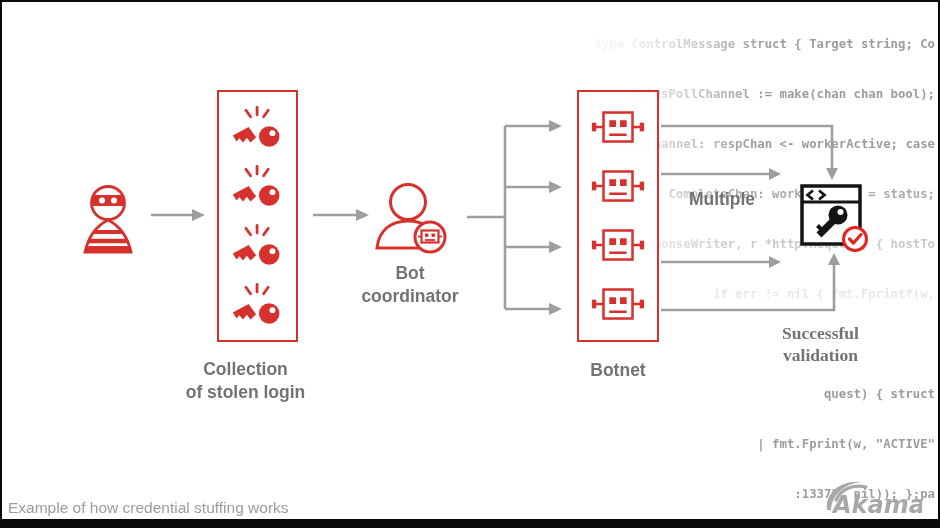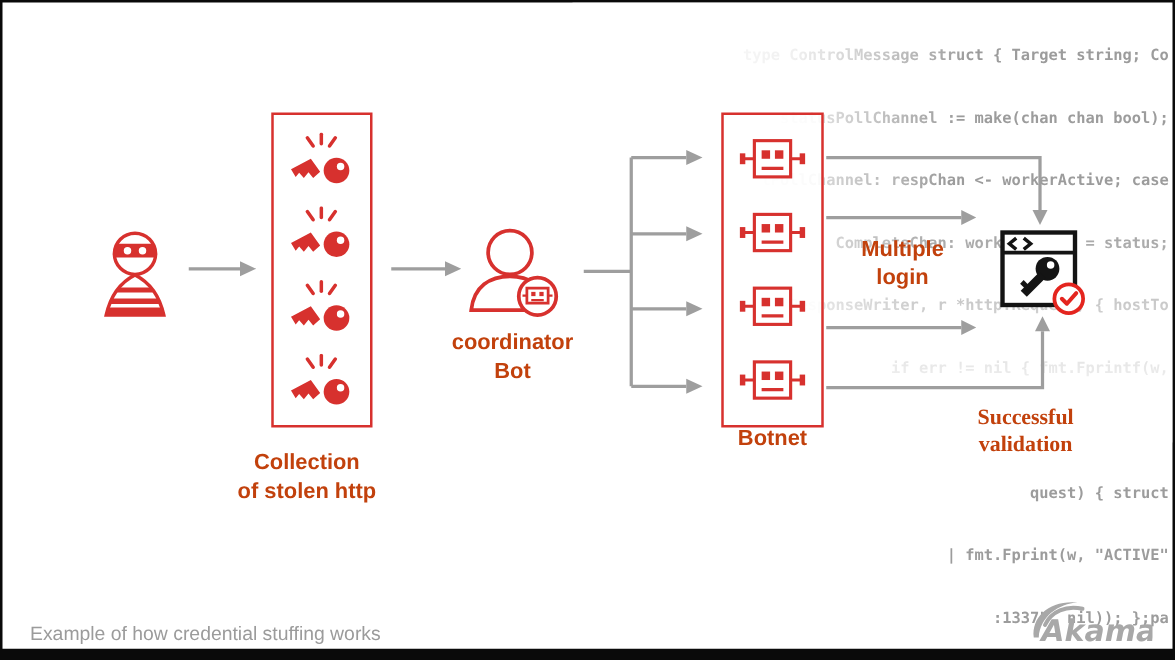--- a/index.html
+++ b/index.html
@@ -20,31 +20,31 @@
   #code-fade {
     position:absolute; top:0; right:0; width:480px; height:352px; z-index:2;
     background:
       linear-gradient(to bottom, rgba(255,255,255,0) 48%, rgba(255,255,255,.55) 72%, #fff 94%),
       linear-gradient(100deg, #fff 14%, rgba(255,255,255,.85) 34%, rgba(255,255,255,0) 60%);
   }
   .fg { position:absolute; z-index:3; }
   
   .label {
     position:absolute; z-index:3; text-align:center;
-    color:#c2410c; font-weight:bold; font-size:17.5px; line-height:23px;
+    color:#737373; font-weight:bold; font-size:17.5px; line-height:23px;
   }
   
   .redbox {
     position:absolute; z-index:3; border:2.5px solid #d7312e; background:rgba(255,255,255,.85);
     display:flex; flex-direction:column; align-items:center; justify-content:space-around;
     padding:6px 0;
   }
   
   #caption {
-    position:absolute; left:22px; top:497px; z-index:3;
+    position:absolute; left:6px; top:497px; z-index:3;
     color:#9b9b9b; font-size:15.5px;
   }
   #logo { position:absolute; right:16px; top:474px; z-index:3; }
   svg { display:block; }
 </style>
 </head>
 <body>
 
 <svg width="0" height="0" style="position:absolute">
   <defs>
@@ -126,42 +126,42 @@
       </svg>
     <svg width="56" height="44" viewBox="0 0 60 46">
         <use href="#def-key"></use>
       </svg>
     <svg width="56" height="44" viewBox="0 0 60 46">
         <use href="#def-key"></use>
       </svg>
   </div>
   <div class="label" style="left:156px; top:356px; width:175px;">
     <div>Collection</div>
-    <div>of stolen http</div>
+    <div>of stolen login</div>
   </div>
 
   <svg class="fg" style="left:310px; top:205px;" width="58" height="16" viewBox="0 0 58 16">
     <line x1="1" y1="8" x2="44" y2="8" stroke="#9e9e9e" stroke-width="2.6"></line>
     <polygon points="44,2 44,14 57,8" fill="#9e9e9e"></polygon>
   </svg>
 
   <svg class="fg" style="left:368px; top:178px;" width="80" height="76" viewBox="0 0 80 76">
     <circle cx="38" cy="22" r="17.5" fill="#fff" stroke="#d7312e" stroke-width="3"></circle>
     <path d="M7 68 C9 49 22 41 38 41 C53 41 65 48 68 64 L68 68 Z" fill="#fff" stroke="#d7312e" stroke-width="3"></path>
     <circle cx="60" cy="57" r="15" fill="#fff" stroke="#d7312e" stroke-width="3"></circle>
     <rect x="51.5" y="50.5" width="17" height="12" fill="#fff" stroke="#d7312e" stroke-width="2.2"></rect>
     <rect x="55" y="53.5" width="3.4" height="3.4" fill="#d7312e"></rect>
     <rect x="61.5" y="53.5" width="3.4" height="3.4" fill="#d7312e"></rect>
     <line x1="55" y1="60" x2="65" y2="60" stroke="#d7312e" stroke-width="1.8"></line>
     <line x1="48" y1="56.5" x2="51.5" y2="56.5" stroke="#d7312e" stroke-width="1.8"></line>
     <line x1="68.5" y1="56.5" x2="72" y2="56.5" stroke="#d7312e" stroke-width="1.8"></line>
   </svg>
   <div class="label" style="left:345px; top:260px; width:126px;">
+    <div>Bot</div>
     <div>coordinator</div>
-    <div>Bot</div>
   </div>
 
   <svg class="fg" style="left:460px; top:108px;" width="104" height="212" viewBox="0 0 104 212">
     <line x1="5" y1="107" x2="43" y2="107" stroke="#9e9e9e" stroke-width="2.6"></line>
     <line x1="43" y1="16" x2="43" y2="199" stroke="#9e9e9e" stroke-width="2.6"></line>
     <line x1="43" y1="16" x2="87" y2="16" stroke="#9e9e9e" stroke-width="2.6"></line>
     <polygon points="87,10 87,22 100,16" fill="#9e9e9e"></polygon>
     <line x1="43" y1="77" x2="87" y2="77" stroke="#9e9e9e" stroke-width="2.6"></line>
     <polygon points="87,71 87,83 100,77" fill="#9e9e9e"></polygon>
     <line x1="43" y1="137" x2="87" y2="137" stroke="#9e9e9e" stroke-width="2.6"></line>
@@ -177,36 +177,35 @@
     <svg width="58" height="37" viewBox="0 0 60 37">
         <use href="#def-robot"></use>
       </svg>
     <svg width="58" height="37" viewBox="0 0 60 37">
         <use href="#def-robot"></use>
       </svg>
     <svg width="58" height="37" viewBox="0 0 60 37">
         <use href="#def-robot"></use>
       </svg>
   </div>
-  <div class="label" style="left:566px; top:337px; width:100px;">Botnet</div>
+  <div class="label" style="left:566px; top:357px; width:100px;">Botnet</div>
 
   <svg class="fg" style="left:657px; top:108px;" width="186" height="212" viewBox="0 0 186 212">
     <polyline points="2,16 173,16 173,58" fill="none" stroke="#9e9e9e" stroke-width="2.6"></polyline>
     <polygon points="167,58 179,58 173,70" fill="#9e9e9e"></polygon>
     <line x1="2" y1="64" x2="110" y2="64" stroke="#9e9e9e" stroke-width="2.6"></line>
     <polygon points="110,58 110,70 122,64" fill="#9e9e9e"></polygon>
     <line x1="2" y1="152" x2="110" y2="152" stroke="#9e9e9e" stroke-width="2.6"></line>
     <polygon points="110,146 110,158 122,152" fill="#9e9e9e"></polygon>
     <polyline points="2,200 175,200 175,155" fill="none" stroke="#9e9e9e" stroke-width="2.6"></polyline>
     <polygon points="169,155 181,155 175,143" fill="#9e9e9e"></polygon>
   </svg>
 
   <div class="label" style="left:664px; top:186px; width:112px; line-height:22px;">
     <div>Multiple</div>
-    <div>login</div>
   </div>
 
   <svg class="fg" style="left:798px; top:182px;" width="74" height="74" viewBox="0 0 74 74">
     <rect x="2" y="2" width="58" height="58" fill="#fff" stroke="#141414" stroke-width="3.5"></rect>
     <line x1="2" y1="18" x2="60" y2="18" stroke="#141414" stroke-width="3"></line>
     <polyline points="13,6.5 7.5,11 13,15.5" fill="none" stroke="#141414" stroke-width="2.8"></polyline>
     <polyline points="19,6.5 24.5,11 19,15.5" fill="none" stroke="#141414" stroke-width="2.8"></polyline>
     <g>
       <circle cx="38" cy="31" r="9.5" fill="#141414"></circle>
       <circle cx="40.5" cy="28" r="3" fill="#fff"></circle>

